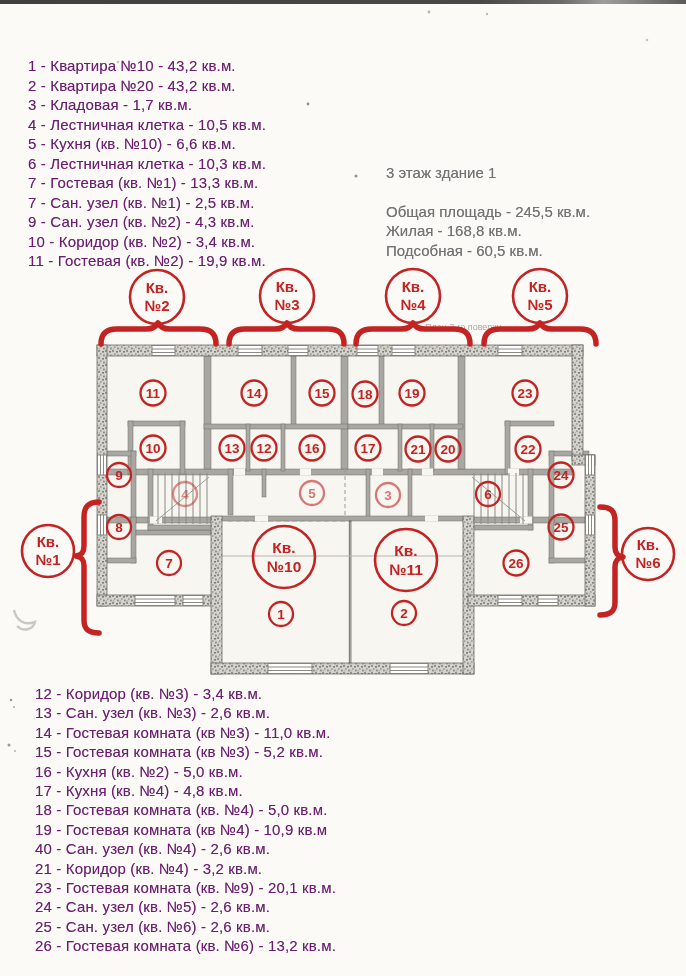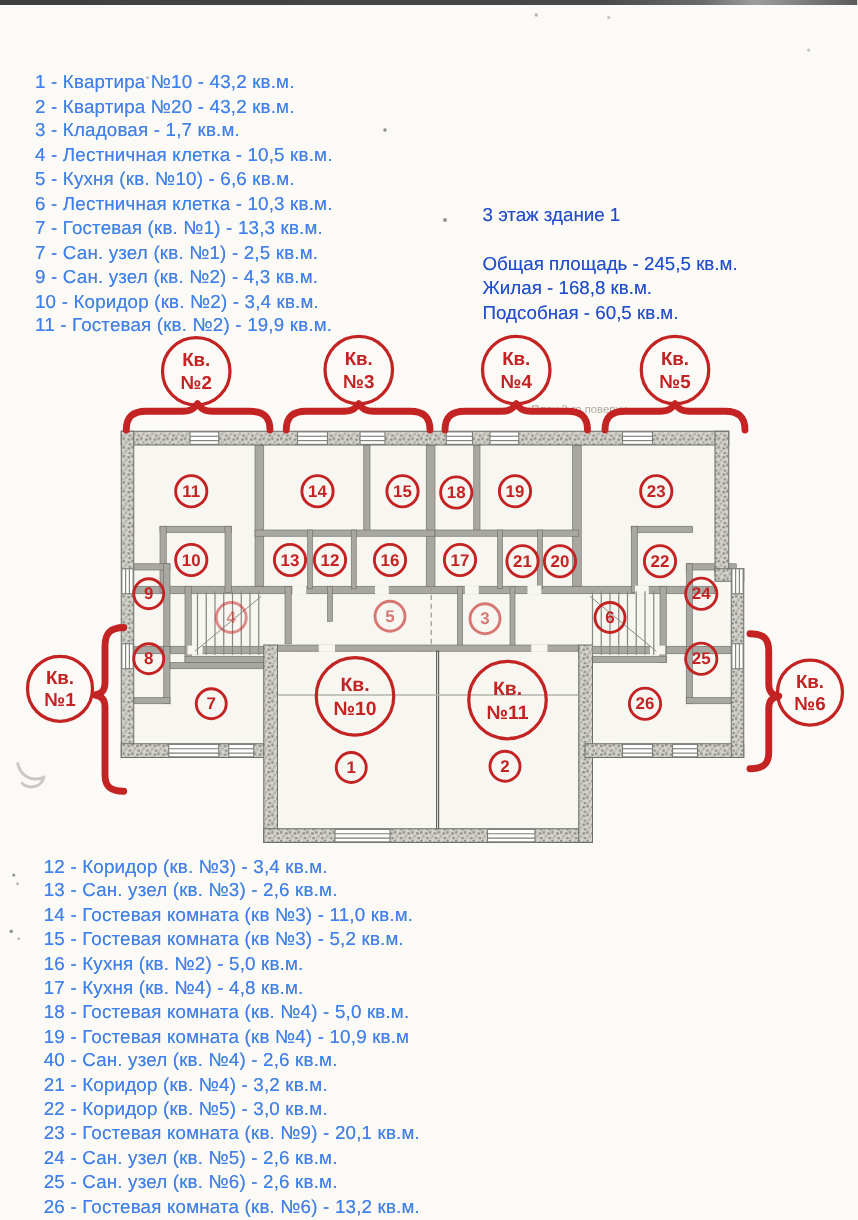--- a/index.html
+++ b/index.html
@@ -7,25 +7,25 @@
     position:relative;width:686px;height:976px;overflow:hidden;
     background:#fbfaf7;
     font-family:"Liberation Sans",sans-serif;
     color:#1b1b1b;
   }
   .scan-top-edge{
     position:absolute;left:0;top:0;width:686px;height:4px;
     background:linear-gradient(to right,#3f3f3f 0%,#484848 70%,#6b6b6b 82%,#9d9d9d 88%,#5a5a5a 100%);
   }
   .legend{position:absolute;font-size:15px;line-height:19.5px;letter-spacing:.15px;
-    color:#3b82f6;text-shadow:0 0 .5px rgba(40,40,40,.45);white-space:nowrap;}
+    color:#701a75;text-shadow:0 0 .5px rgba(40,40,40,.45);white-space:nowrap;}
   .legend-top{left:28px;top:56px;}
   .legend-bottom{left:35px;top:684px;line-height:19.4px;}
   .info-block{position:absolute;left:386px;top:163px;font-size:15px;line-height:19.5px;
-    color:#1d4ed8;text-shadow:0 0 .5px rgba(40,40,40,.45);white-space:nowrap;}
+    color:#737373;text-shadow:0 0 .5px rgba(40,40,40,.45);white-space:nowrap;}
   .info-title{margin-bottom:19px;}
   svg.plan{position:absolute;left:0;top:0;}
   .red-txt{fill:#c32322;font-family:"Liberation Sans",sans-serif;font-weight:bold;}
   .cap{fill:#b3a89e;font-family:"Liberation Sans",sans-serif;}
 </style>
 </head>
 <body>
 
 <div class="page">
 
@@ -56,21 +56,20 @@
     <div>12 - Коридор (кв. №3) - 3,4 кв.м.</div>
     <div>13 - Сан. узел (кв. №3) - 2,6 кв.м.</div>
     <div>14 - Гостевая комната (кв №3) - 11,0 кв.м.</div>
     <div>15 - Гостевая комната (кв №3) - 5,2 кв.м.</div>
     <div>16 - Кухня (кв. №2) - 5,0 кв.м.</div>
     <div>17 - Кухня (кв. №4) - 4,8 кв.м.</div>
     <div>18 - Гостевая комната (кв. №4) - 5,0 кв.м.</div>
     <div>19 - Гостевая комната (кв №4) - 10,9 кв.м</div>
     <div>40 - Сан. узел (кв. №4) - 2,6 кв.м.</div>
     <div>21 - Коридор (кв. №4) - 3,2 кв.м.</div>
-    <div>22 - Коридор (кв. №5) - 3,0 кв.м.</div>
     <div>23 - Гостевая комната (кв. №9) - 20,1 кв.м.</div>
     <div>24 - Сан. узел (кв. №5) - 2,6 кв.м.</div>
     <div>25 - Сан. узел (кв. №6) - 2,6 кв.м.</div>
     <div>26 - Гостевая комната (кв. №6) - 13,2 кв.м.</div>
   </div>
 
   <svg class="plan" width="686" height="976" viewBox="0 0 686 976">
     <defs>
       <pattern id="stip" width="7" height="7" patternUnits="userSpaceOnUse">
         <rect width="7" height="7" fill="#d4d3cd"></rect>

